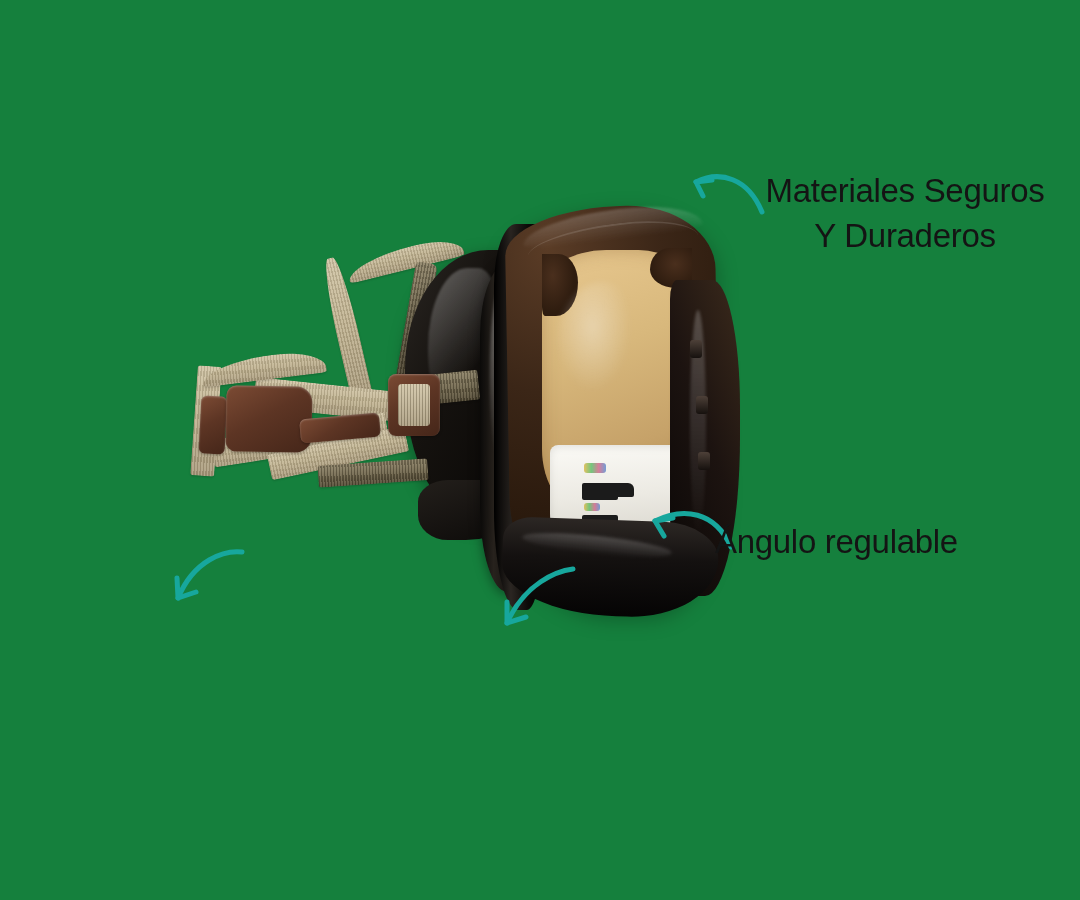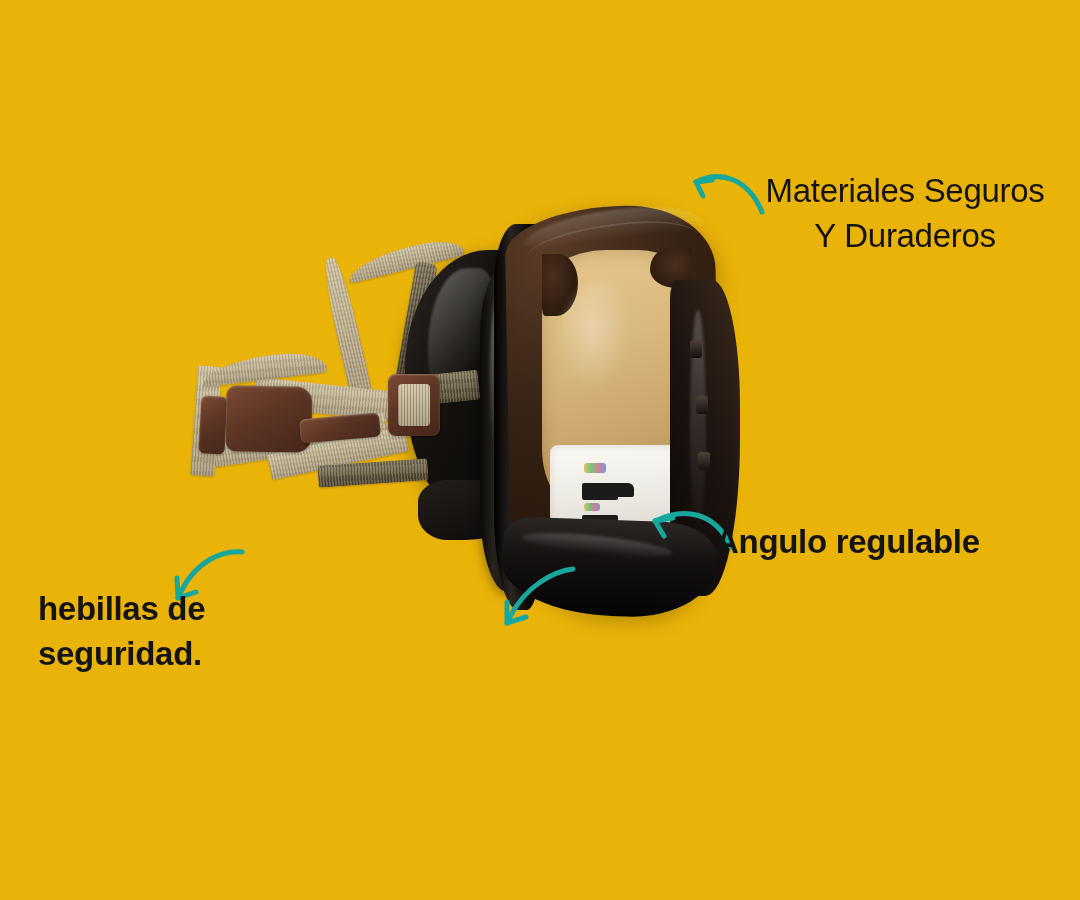--- a/index.html
+++ b/index.html
@@ -4,35 +4,35 @@
 <title>Product Feature Callouts</title>
 <style>
   html,body{margin:0;padding:0;}
   body{
     width:1080px;height:900px;
     background:#ffffff;
     font-family:"Liberation Sans", sans-serif;
     overflow:hidden;
     position:relative;
   }
-  #stage{position:relative;width:1080px;height:900px;background:#eab308;overflow:hidden;}
+  #stage{position:relative;width:1080px;height:900px;background:#15803d;overflow:hidden;}
 
   
   .callout{
     position:absolute;
     color:#141414;
     font-family:"Liberation Sans", sans-serif;
     font-size:33px;
     line-height:1.37;
     letter-spacing:-0.3px;
     white-space:pre-line;
     font-weight:400;
   }
   .callout.center{text-align:center;}
-  .callout.left{text-align:left;font-weight:bold;}
+  .callout.left{text-align:left;}
 
   #callout-materiales{ left:740px; top:168px; width:330px; text-align:center; }
   #callout-angulo{    left:715px; top:519px; width:300px; text-align:left; }
   #callout-hebillas{  left:38px;  top:586px; width:260px; text-align:left; }
   #callout-superficie{left:330px; top:627px; width:270px; text-align:center; }
 
   
   .arrow-svg{position:absolute;overflow:visible;pointer-events:none;}
   #arrow-materiales{left:686px;top:168px;}
   #arrow-angulo{left:645px;top:505px;}
@@ -284,17 +284,15 @@
   <svg class="arrow-svg" id="arrow-superficie" width="84" height="72" viewBox="0 0 84 72">
     <path d="M78 4 C 62 6, 30 18, 12 58" fill="none" stroke="#17a79d" stroke-width="5" stroke-linecap="round"></path>
     <path d="M12 58 L 12 37 M12 58 L 31 52" fill="none" stroke="#17a79d" stroke-width="5" stroke-linecap="round"></path>
   </svg>
 
   <div class="callout center" id="callout-materiales">Materiales Seguros
 Y Duraderos</div>
 
   <div class="callout left" id="callout-angulo">Ángulo regulable</div>
 
-  <div class="callout left" id="callout-hebillas">hebillas de
-seguridad.</div>
 
 
 </div>
 
 </body></html>

